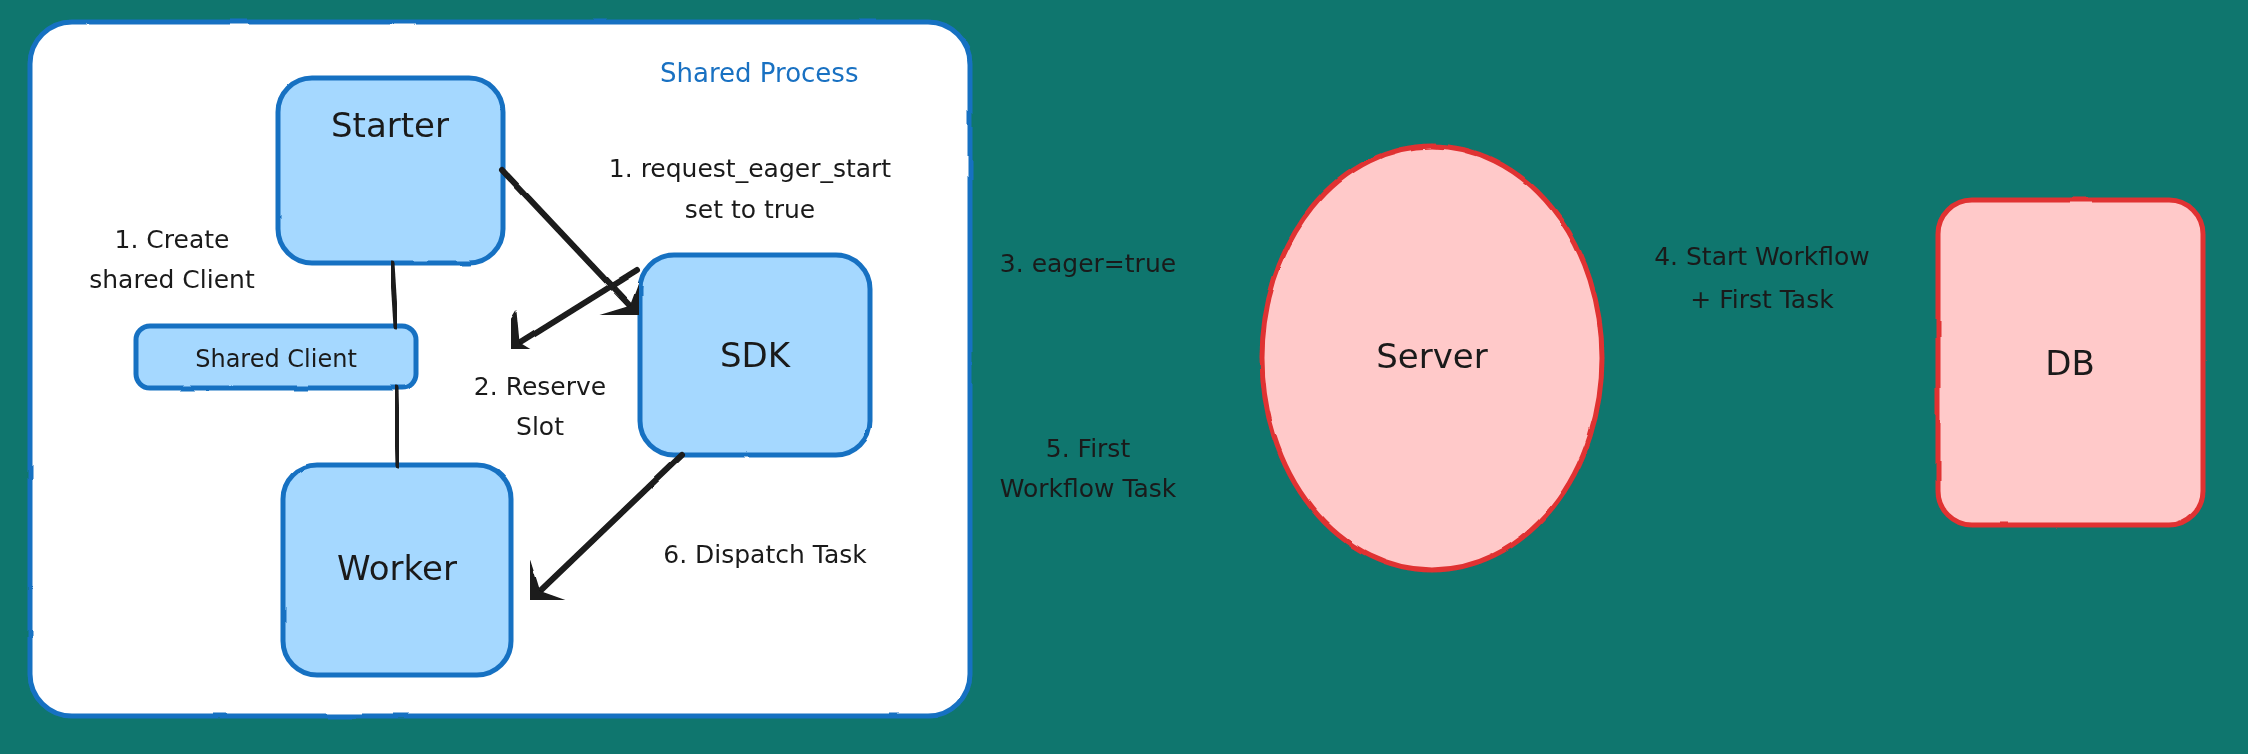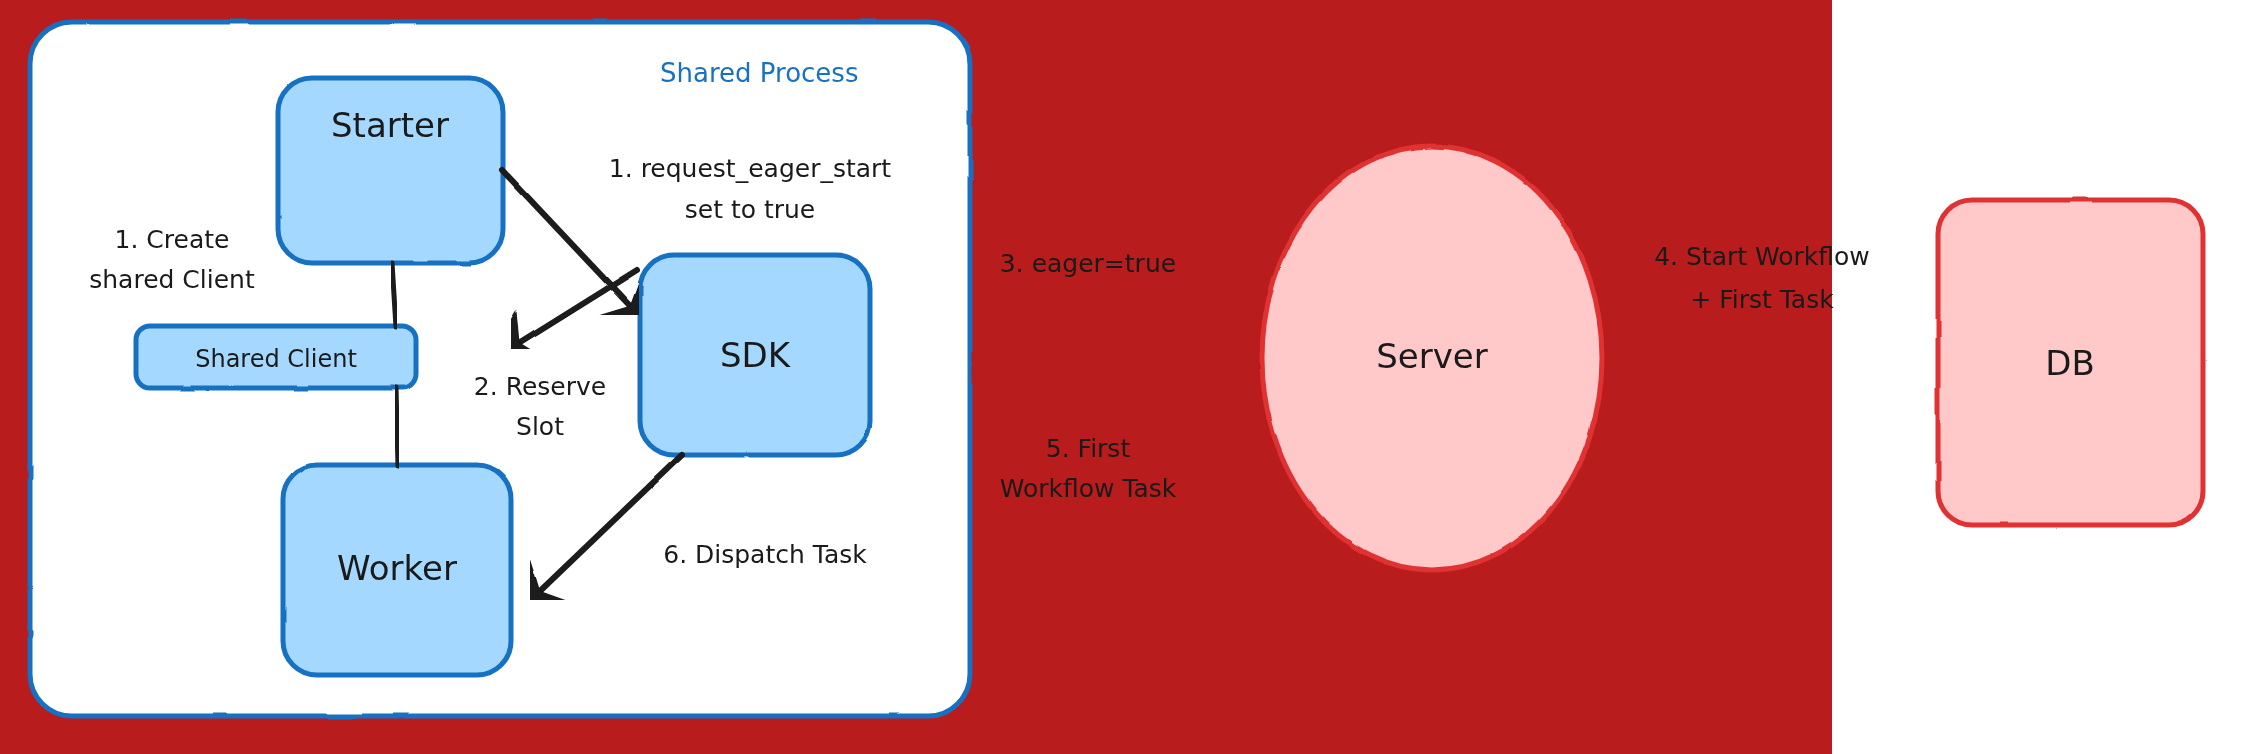--- a/index.html
+++ b/index.html
@@ -9,23 +9,23 @@
     background: #ffffff;
   }
   body {
     width: 2248px;
     height: 754px;
     font-family: "DejaVu Sans", sans-serif;
     overflow: hidden;
   }
   #canvas {
     position: relative;
-    width: 1832px;
+    width: 2248px;
     height: 754px;
-    background: #b91c1c;
+    background: #0f766e;
   }
   #diagram-svg {
     position: absolute;
     top: 0;
     left: 0;
     width: 2248px;
     height: 754px;
   }
   .hand-text {
     font-family: "DejaVu Sans", sans-serif;

